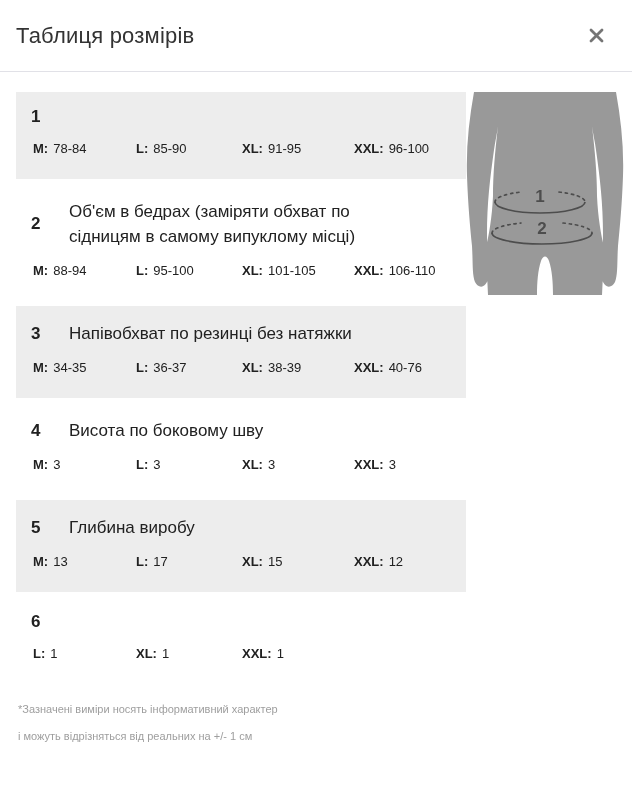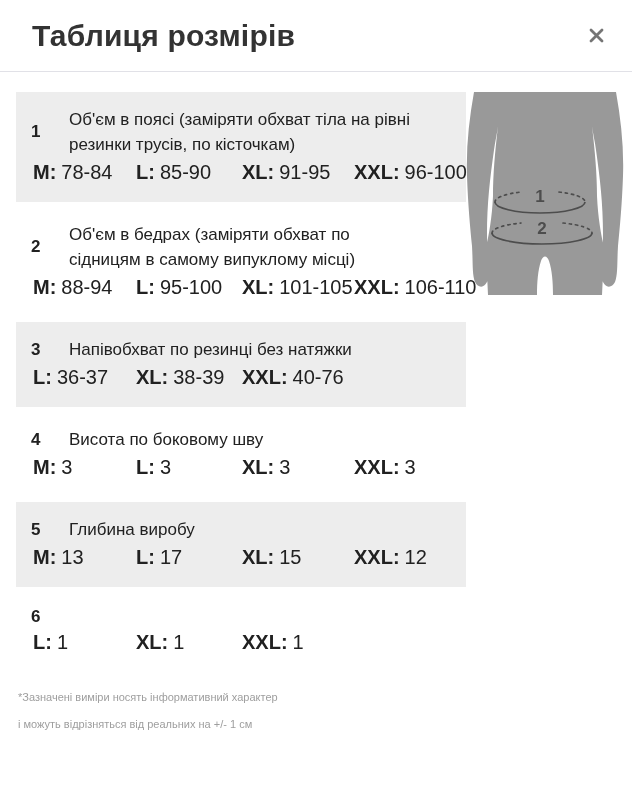--- a/index.html
+++ b/index.html
@@ -18,23 +18,23 @@
   .modal-header {
     height: 72px;
     display: flex;
     align-items: center;
     justify-content: space-between;
     padding: 0 16px;
     border-bottom: 1px solid var(--divider, #e1e1e7);
     box-sizing: border-box;
   }
   .modal-title {
-    margin: 16px;
-    font-size: 30px;
-    font-weight: bold;
+    margin: 0;
+    font-size: 22px;
+    font-weight: normal;
     color: var(--title, #333333);
     letter-spacing: 0.2px;
   }
   .close-btn {
     background: none;
     border: none;
     padding: 6px;
     margin-right: 6px;
     cursor: pointer;
     line-height: 0;
@@ -60,24 +60,24 @@
     margin-right: 22px;
   }
   .row-desc {
     font-size: 17px;
     line-height: 25px;
     white-space: pre-line;
   }
   .sizes {
     display: grid;
     grid-template-columns: 103px 106px 112px auto;
-    margin-top: 0;
+    margin-top: 7px;
     padding-left: 2px;
     line-height: 30px;
-    font-size: 20px;
+    font-size: 13px;
     white-space: nowrap;
   }
   .size-label { font-weight: bold; margin-right: 5px; }
 
   
   .footnote {
     margin: 12px 0 0 0;
     padding-left: 2px;
     font-size: 11px;
     line-height: 27px;
@@ -117,22 +117,20 @@
         <path d="M2,2 L13,13 M13,2 L2,13" stroke="#757575" stroke-width="2.8" stroke-linecap="round" fill="none"></path>
       </svg>
     </button>
   </header>
 
   <main class="modal-body">
     <div class="rows">
         <section class="row shaded">
     <div class="row-head">
       <span class="row-num">1</span>
-      <span class="row-desc">Об'єм в поясі (заміряти обхват тіла на рівні
-резинки трусів, по кісточкам)</span>
     </div>
     <div class="sizes">
 
     <span class="size-cell">
         <span class="size-label">M:</span><span class="size-value">78-84</span>
       </span>
             <span class="size-cell">
         <span class="size-label">L:</span><span class="size-value">85-90</span>
       </span>
             <span class="size-cell">
@@ -165,20 +163,23 @@
       </span>
           </div>
   </section>
         <section class="row shaded">
     <div class="row-head">
       <span class="row-num">3</span>
       <span class="row-desc">Напівобхват по резинці без натяжки</span>
     </div>
     <div class="sizes">
 
+    <span class="size-cell">
+        <span class="size-label">M:</span><span class="size-value">34-35</span>
+      </span>
             <span class="size-cell">
         <span class="size-label">L:</span><span class="size-value">36-37</span>
       </span>
             <span class="size-cell">
         <span class="size-label">XL:</span><span class="size-value">38-39</span>
       </span>
             <span class="size-cell">
         <span class="size-label">XXL:</span><span class="size-value">40-76</span>
       </span>
           </div>

